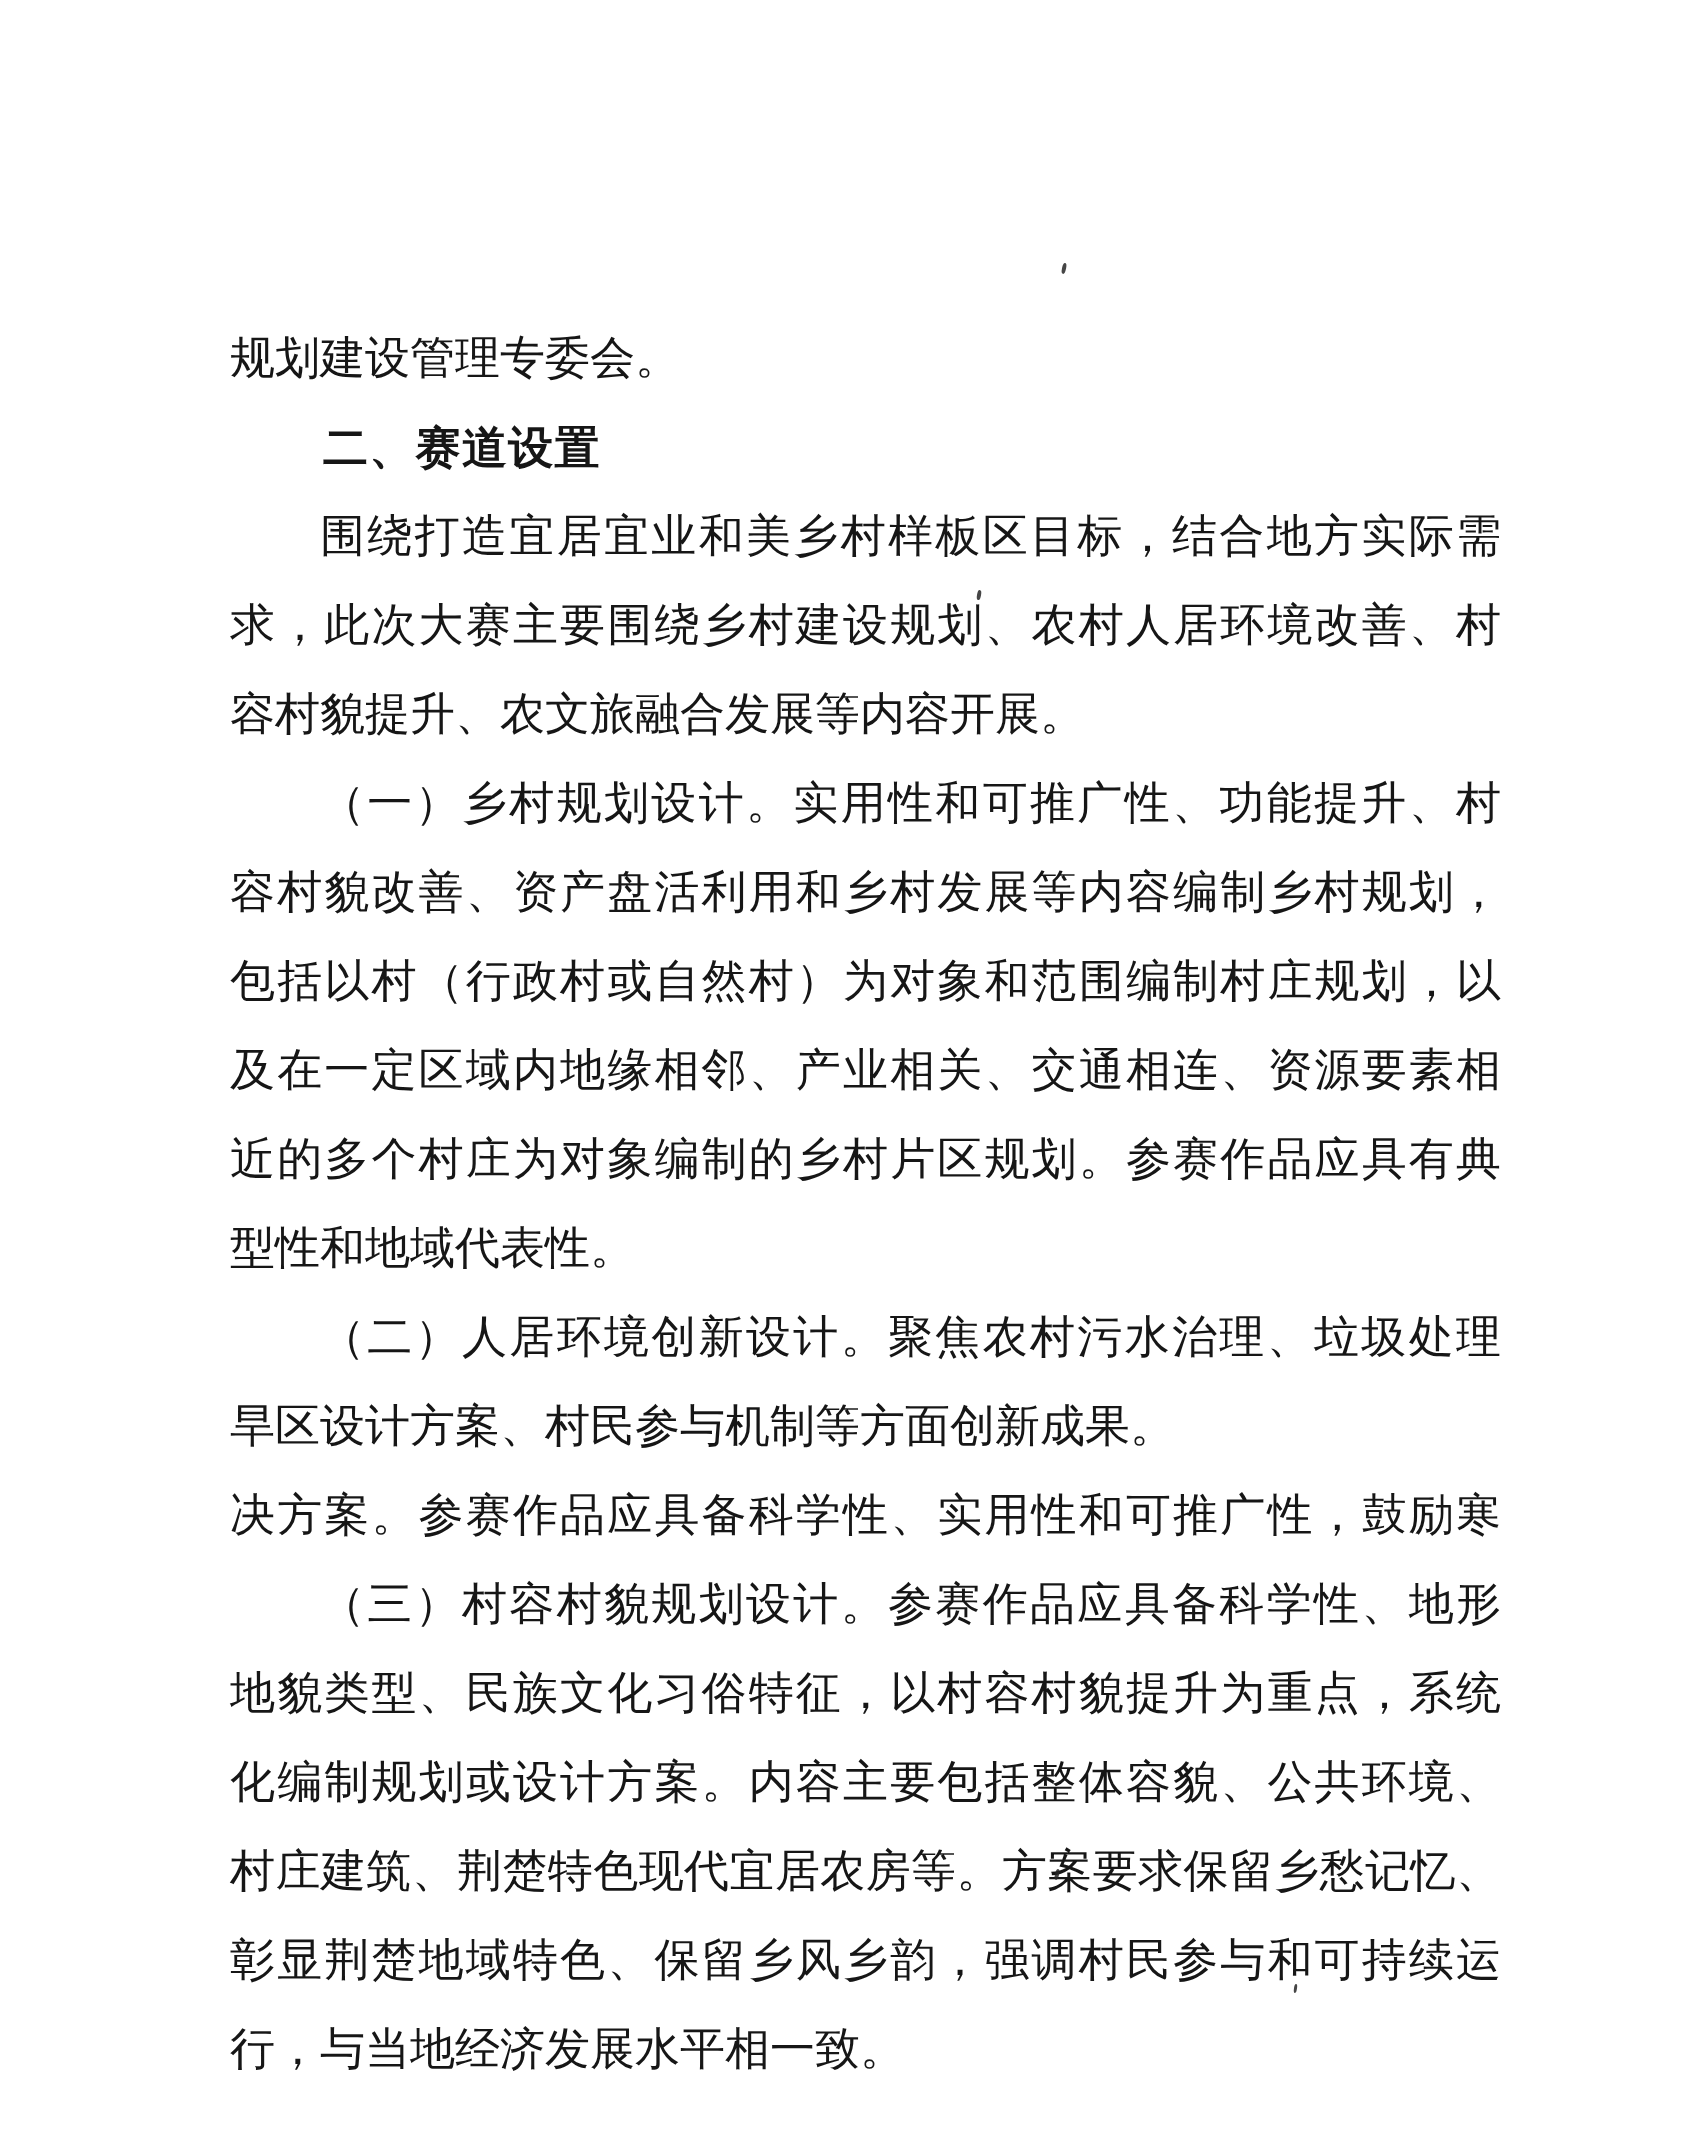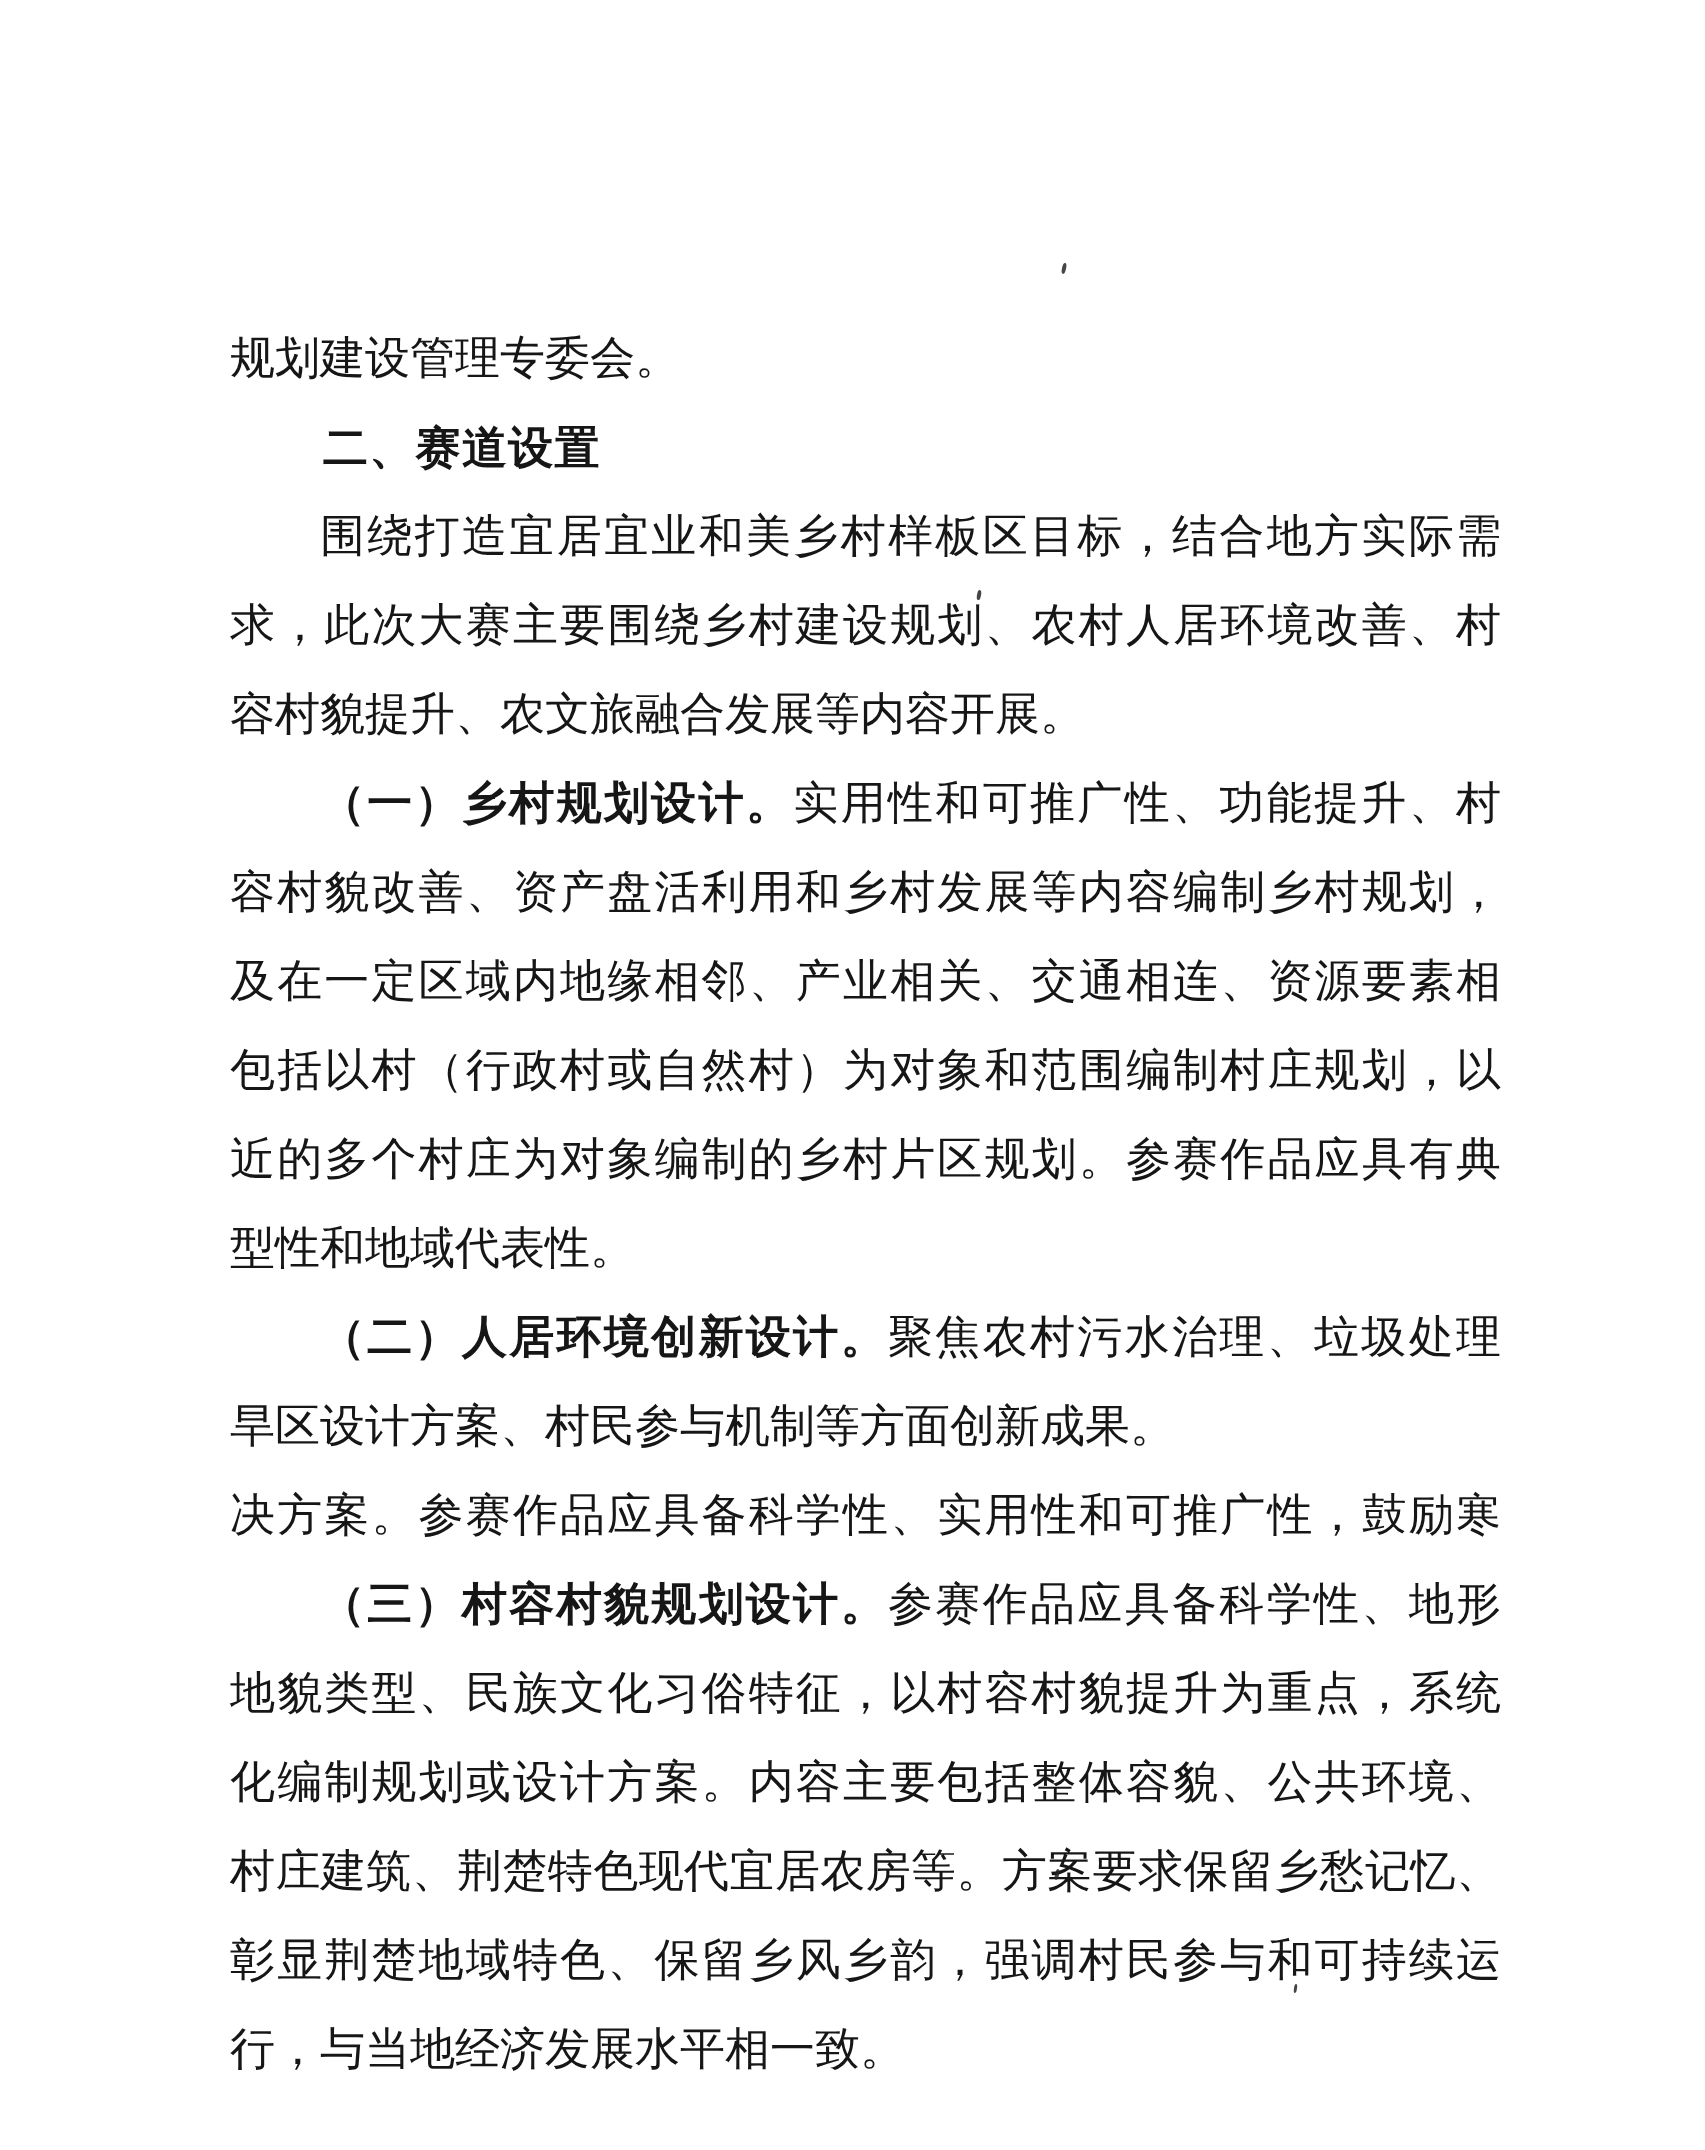--- a/index.html
+++ b/index.html
@@ -53,21 +53,21 @@
     text-align: left;
   }
   .run-heading {
     font-weight: 700;
     font-family: "Liberation Sans", "DejaVu Sans", sans-serif;
     letter-spacing: 1.3px;
     text-align: right;
   }
   
   .run-em {
-    font-weight: 700;
+    font-weight: 400;
   }
   .run-body {
     font-weight: 400;
     margin-top: 8px;
   }
   .speck {
     position: absolute;
     background: #262626;
     border-radius: 45%;
     opacity: 0.85;
@@ -79,22 +79,22 @@
 <div class="page" style="color: rgb(22, 22, 22); background: rgb(255, 255, 255);">
 
   <div class="content">
       <div class="line end"><span class="run-body">规划建设管理专委会。</span></div>
       <div class="line heading"><span class="run-heading">二、赛道设置</span></div>
       <div class="line fill-indent"><span class="run-body">围绕打造宜居宜业和美乡村样板区目标，结合地方实际需</span></div>
       <div class="line fill"><span class="run-body">求，此次大赛主要围绕乡村建设规划、农村人居环境改善、村</span></div>
       <div class="line end"><span class="run-body">容村貌提升、农文旅融合发展等内容开展。</span></div>
       <div class="line fill-indent"><span class="run-em">（一）乡村规划设计。</span><span class="run-body">实用性和可推广性、功能提升、村</span></div>
       <div class="line fill"><span class="run-body">容村貌改善、资产盘活利用和乡村发展等内容编制乡村规划，</span></div>
+      <div class="line fill"><span class="run-body">包括以村（行政村或自然村）为对象和范围编制村庄规划，以</span></div>
       <div class="line fill"><span class="run-body">及在一定区域内地缘相邻、产业相关、交通相连、资源要素相</span></div>
-      <div class="line fill"><span class="run-body">包括以村（行政村或自然村）为对象和范围编制村庄规划，以</span></div>
       <div class="line fill"><span class="run-body">近的多个村庄为对象编制的乡村片区规划。参赛作品应具有典</span></div>
       <div class="line end"><span class="run-body">型性和地域代表性。</span></div>
       <div class="line fill-indent"><span class="run-em">（二）人居环境创新设计。</span><span class="run-body">聚焦农村污水治理、垃圾处理</span></div>
       <div class="line end"><span class="run-body">旱区设计方案、村民参与机制等方面创新成果。</span></div>
       <div class="line fill"><span class="run-body">决方案。参赛作品应具备科学性、实用性和可推广性，鼓励寒</span></div>
       <div class="line fill-indent"><span class="run-em">（三）村容村貌规划设计。</span><span class="run-body">参赛作品应具备科学性、地形</span></div>
       <div class="line fill"><span class="run-body">地貌类型、民族文化习俗特征，以村容村貌提升为重点，系统</span></div>
       <div class="line fill"><span class="run-body">化编制规划或设计方案。内容主要包括整体容貌、公共环境、</span></div>
       <div class="line fill"><span class="run-body">村庄建筑、荆楚特色现代宜居农房等。方案要求保留乡愁记忆、</span></div>
       <div class="line fill"><span class="run-body">彰显荆楚地域特色、保留乡风乡韵，强调村民参与和可持续运</span></div>

